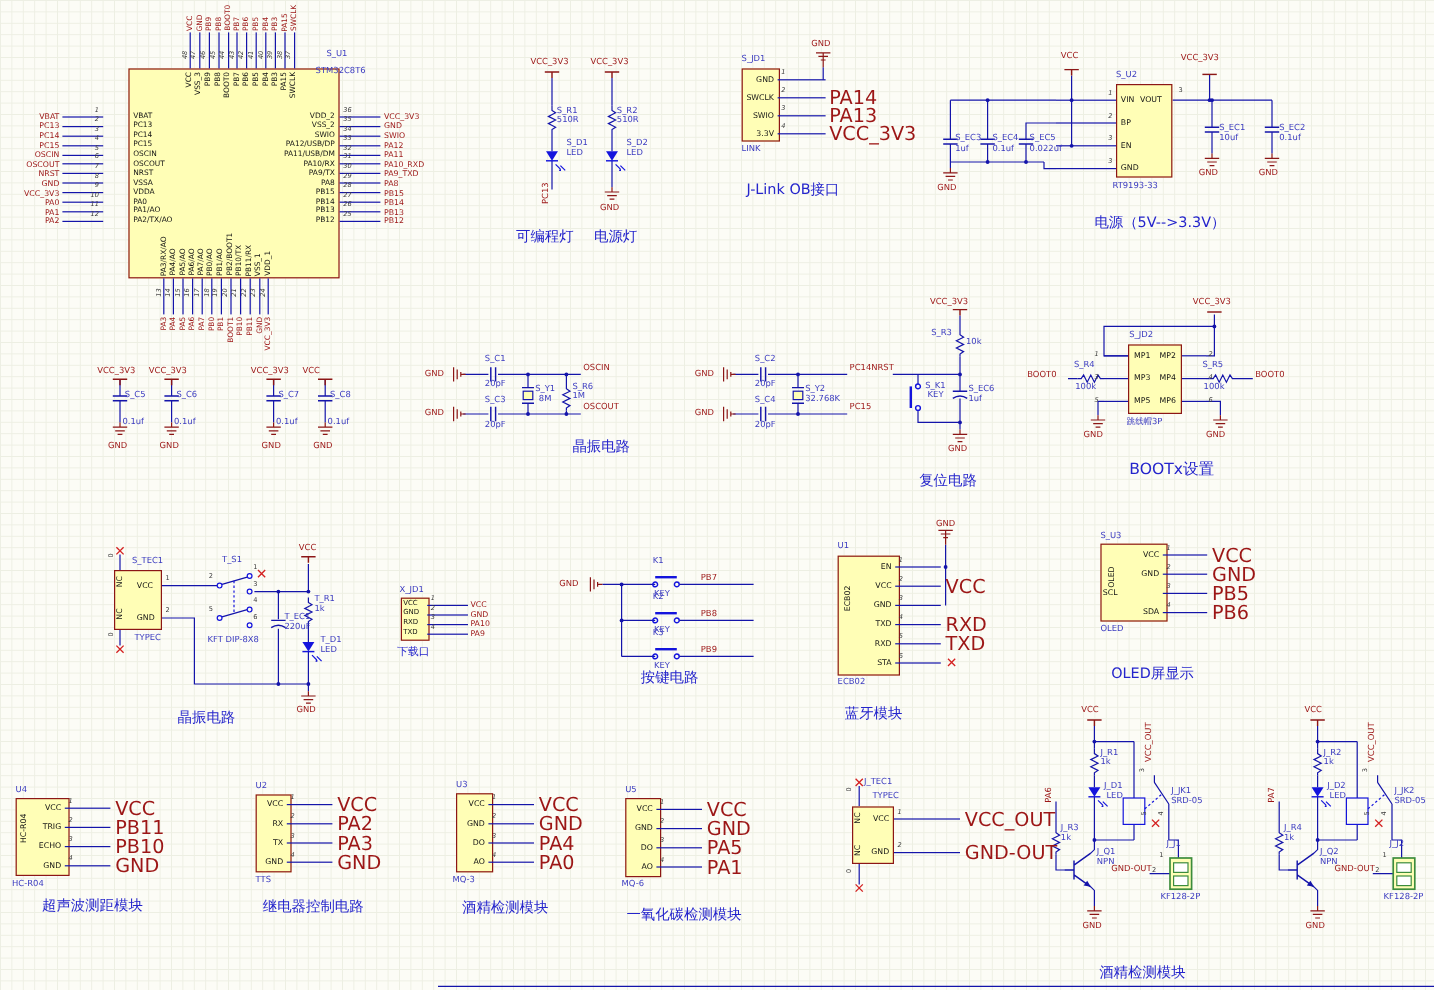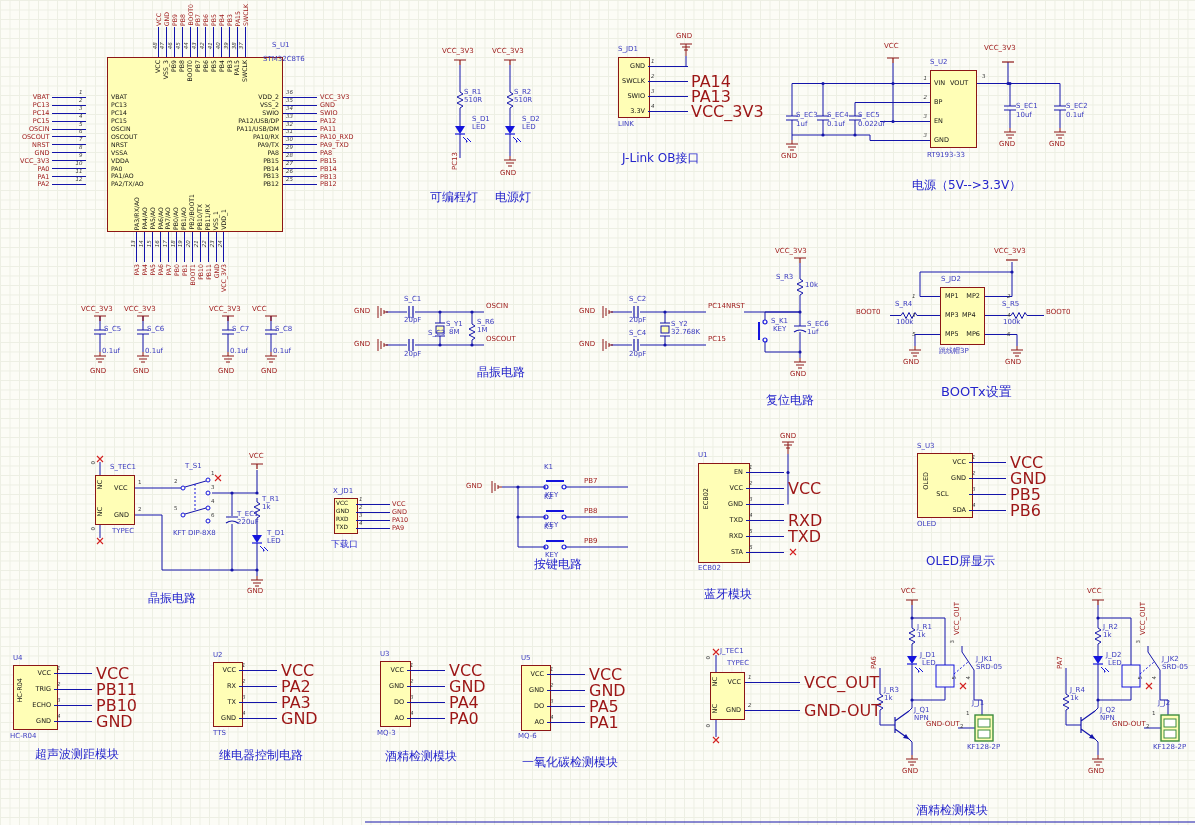--- a/index.html
+++ b/index.html
@@ -832,21 +832,21 @@
 <span class="L ref" style="left:1066px;top:112px">0.1uf</span>
 <span class="L net" style="left:781px;top:153px">GND</span>
 <span class="L net" style="left:999px;top:141px">GND</span>
 <span class="L net" style="left:1049px;top:141px">GND</span>
 <span class="L ttl" style="left:912px;top:179px">电源（5V--&gt;3.3V）</span>
 
 <span class="L net" style="left:354px;top:308px">GND</span>
 <span class="L net" style="left:354px;top:341px">GND</span>
 <span class="L ref" style="left:404px;top:296px">S_C1</span>
 <span class="L ref" style="left:404px;top:317px">20pF</span>
-<span class="L ref" style="left:428px;top:330px">S_C3</span>
+<span class="L ref" style="left:404px;top:330px">S_C3</span>
 <span class="L ref" style="left:404px;top:351px">20pF</span>
 <span class="L net" style="left:486px;top:303px">OSCIN</span>
 <span class="L net" style="left:486px;top:336px">OSCOUT</span>
 <span class="L ref" style="left:446px;top:321px">S_Y1</span>
 <span class="L ref" style="left:449px;top:329px">8M</span>
 <span class="L ref" style="left:477px;top:319px">S_R6</span>
 <span class="L ref" style="left:477px;top:327px">1M</span>
 <span class="L net" style="left:579px;top:308px">GND</span>
 <span class="L net" style="left:579px;top:341px">GND</span>
 <span class="L ref" style="left:629px;top:296px">S_C2</span>
@@ -880,21 +880,21 @@
 <span class="w" style="width:20px"></span>
 <span class="name" style="width:22px;padding-left:5px">MP1</span>
 <span class="name" style="width:23px;text-align:right;padding-right:5px">MP2</span>
 <span class="w" style="width:20px"></span>
 <i class="num" style="width:8px;padding-left:2px">2</i>
 </div>
       <div class="r" style="height:19px">
 <i class="num" style="width:8px">3</i>
 <span class="w" style="width:20px"></span>
 <span class="name" style="width:22px;padding-left:5px">MP3</span>
-<span class="name" style="width:23px;text-align:left;padding-right:5px">MP4</span>
+<span class="name" style="width:23px;text-align:right;padding-right:5px">MP4</span>
 <span class="w" style="width:20px"></span>
 <i class="num" style="width:8px;padding-left:2px">4</i>
 </div>
       <div class="r" style="height:19px">
 <i class="num" style="width:8px">5</i>
 <span class="w" style="width:20px"></span>
 <span class="name" style="width:22px;padding-left:5px">MP5</span>
 <span class="name" style="width:23px;text-align:right;padding-right:5px">MP6</span>
 <span class="w" style="width:20px"></span>
 <i class="num" style="width:8px;padding-left:2px">6</i>
@@ -1057,21 +1057,21 @@
 <span class="net" style="padding-left:4px">VCC</span>
 </div>
       <div class="r" style="height:16px">
 <span class="name" style="width:50px;text-align:right;padding-right:3px">GND</span>
 <span class="w" style="width:37px">
           <i class="num">2</i>
         </span>
 <span class="net" style="padding-left:4px">GND</span>
 </div>
       <div class="r" style="height:16px">
-<span class="name" style="width:50px;text-align:center;padding-right:3px">SCL</span>
+<span class="name" style="width:50px;text-align:left;padding-right:3px">SCL</span>
 <span class="w" style="width:37px">
           <i class="num">3</i>
         </span>
 <span class="net" style="padding-left:4px">PB5</span>
 </div>
       <div class="r" style="height:16px">
 <span class="name" style="width:50px;text-align:right;padding-right:3px">SDA</span>
 <span class="w" style="width:37px">
           <i class="num">4</i>
         </span>

